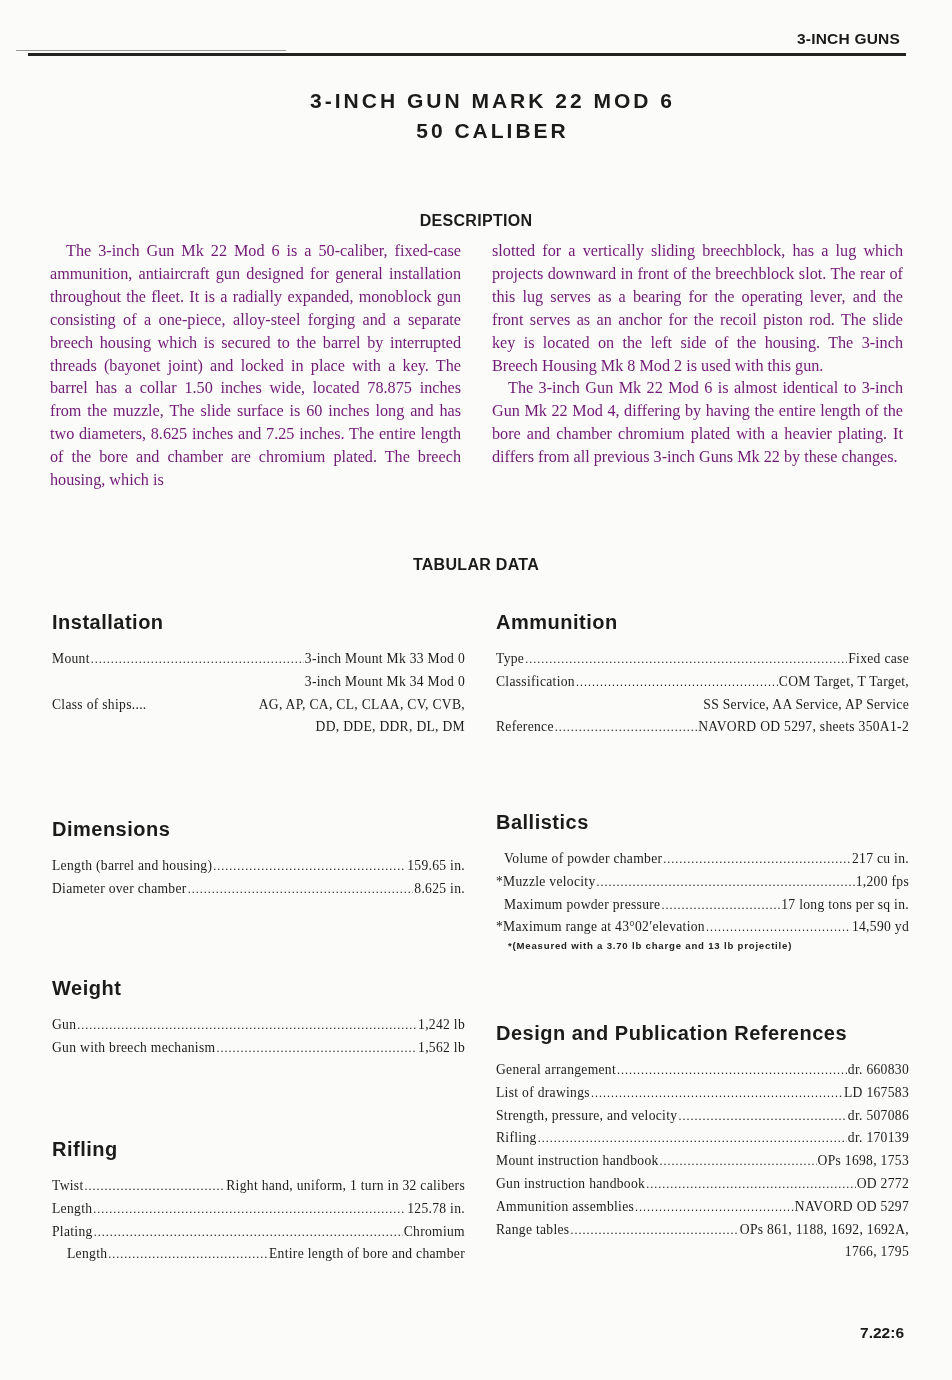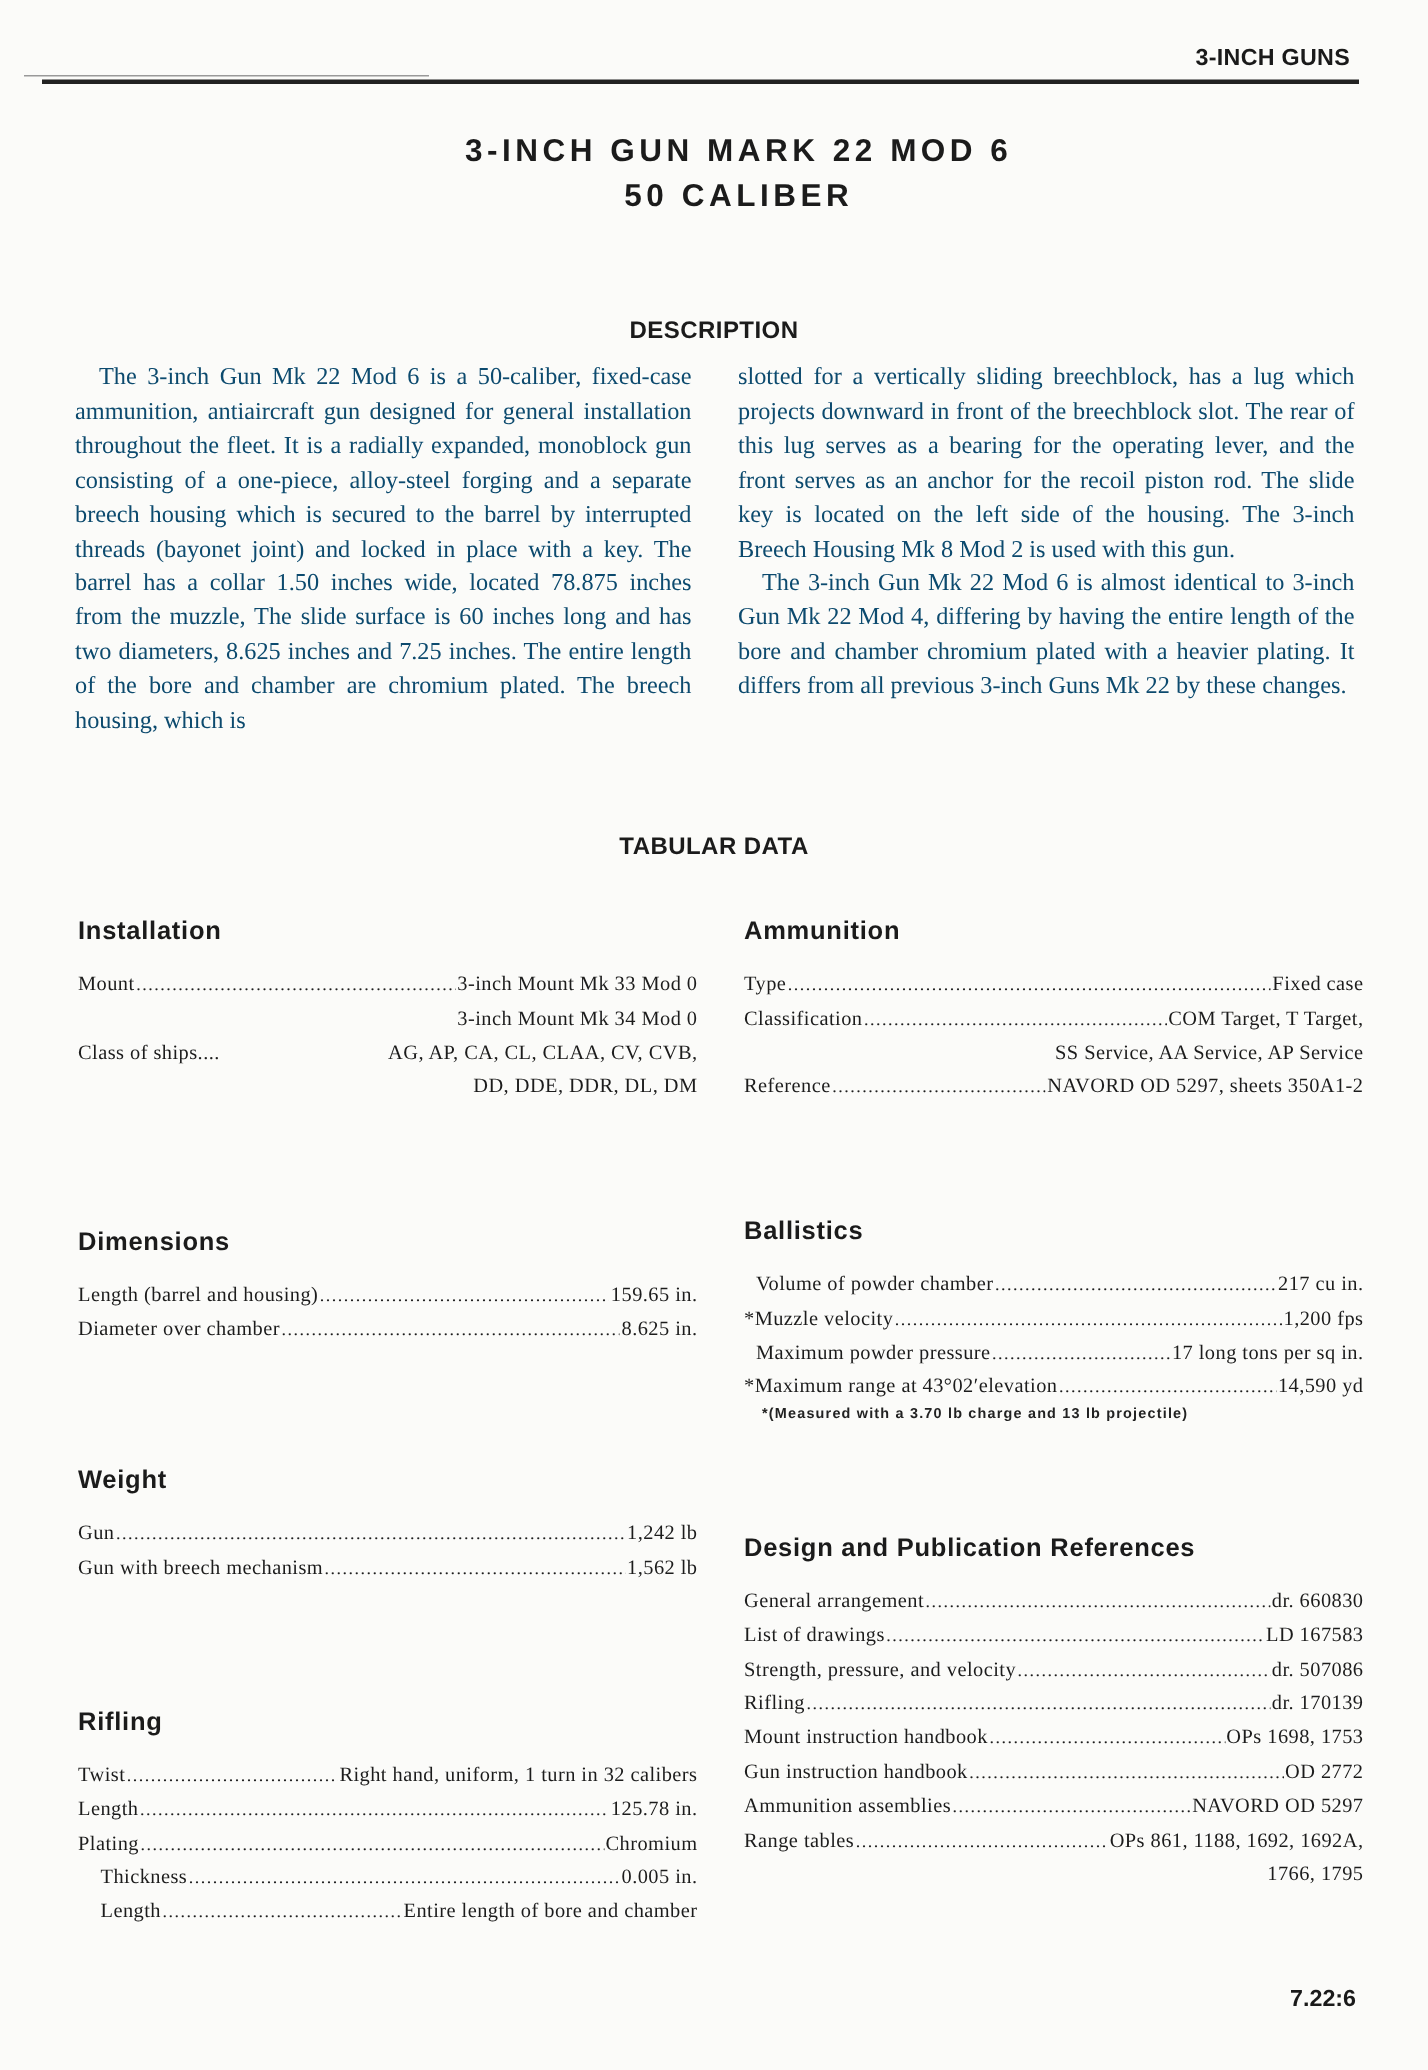--- a/index.html
+++ b/index.html
@@ -27,32 +27,32 @@
     .section-heading {
       position: absolute; left: 0; right: 0; text-align: center;
       font-family: "Liberation Sans", sans-serif; font-weight: bold; font-size: 16px;
       letter-spacing: 0.3px; color: #1b1b1b;
     }
     .desc-heading { top: 212px; }
     .tab-heading { top: 556px; }
 
     .desc-col {
       position: absolute; top: 240px; width: 411px;
-      font-size: 16.2px; line-height: 22.9px; text-align: justify; color: #0c4a6e;
+      font-size: 16.2px; line-height: 22.9px; text-align: justify; color: #701a75;
     }
     .desc-col p { text-indent: 16px; }
     .desc-left { left: 50px; }
     .desc-right { left: 492px; }
 
     .block { position: absolute; }
     .left-block { left: 52px; width: 413px; }
     .right-block { left: 496px; width: 413px; }
 
     .block-title {
-      font-family: "Liberation Sans", sans-serif; font-weight: bold; font-size: 17px;
+      font-family: "Liberation Sans", sans-serif; font-weight: bold; font-size: 20px;
       letter-spacing: 0.5px; color: #1b1b1b; margin-bottom: 14px;
     }
 
     .row {
       display: flex; align-items: baseline; font-size: 13.6px; line-height: 22.8px;
       letter-spacing: 0.3px; white-space: nowrap;
     }
     .row .lbl { flex: 0 0 auto; }
     .row .dots {
       flex: 1 1 auto; overflow: hidden; margin: 0 1px;
@@ -242,24 +242,19 @@
     <span class="lbl">Length</span>
     <span class="dots"></span>
     <span class="val">125.78 in.</span>
   </div>
   <div class="row">
     <span class="lbl">Plating</span>
     <span class="dots"></span>
     <span class="val">Chromium</span>
   </div>
   <div class="row indent">
-    <span class="lbl">Thickness</span>
-    <span class="dots"></span>
-    <span class="val">0.005 in.</span>
-  </div>
-  <div class="row indent">
     <span class="lbl">Length</span>
     <span class="dots"></span>
     <span class="val">Entire length of bore and chamber</span>
   </div>
 </div>
 
 <div class="page-number">7.22:6</div>
 
 </body></html>

